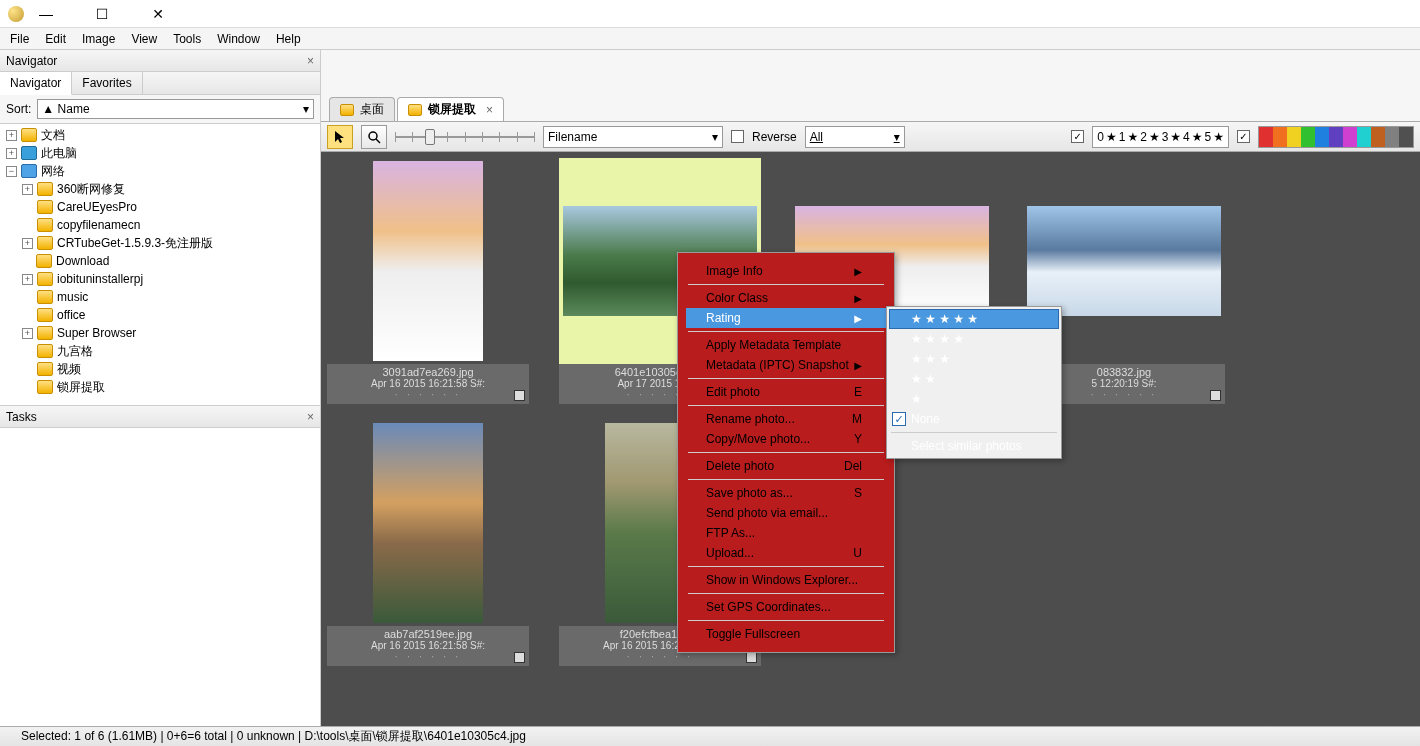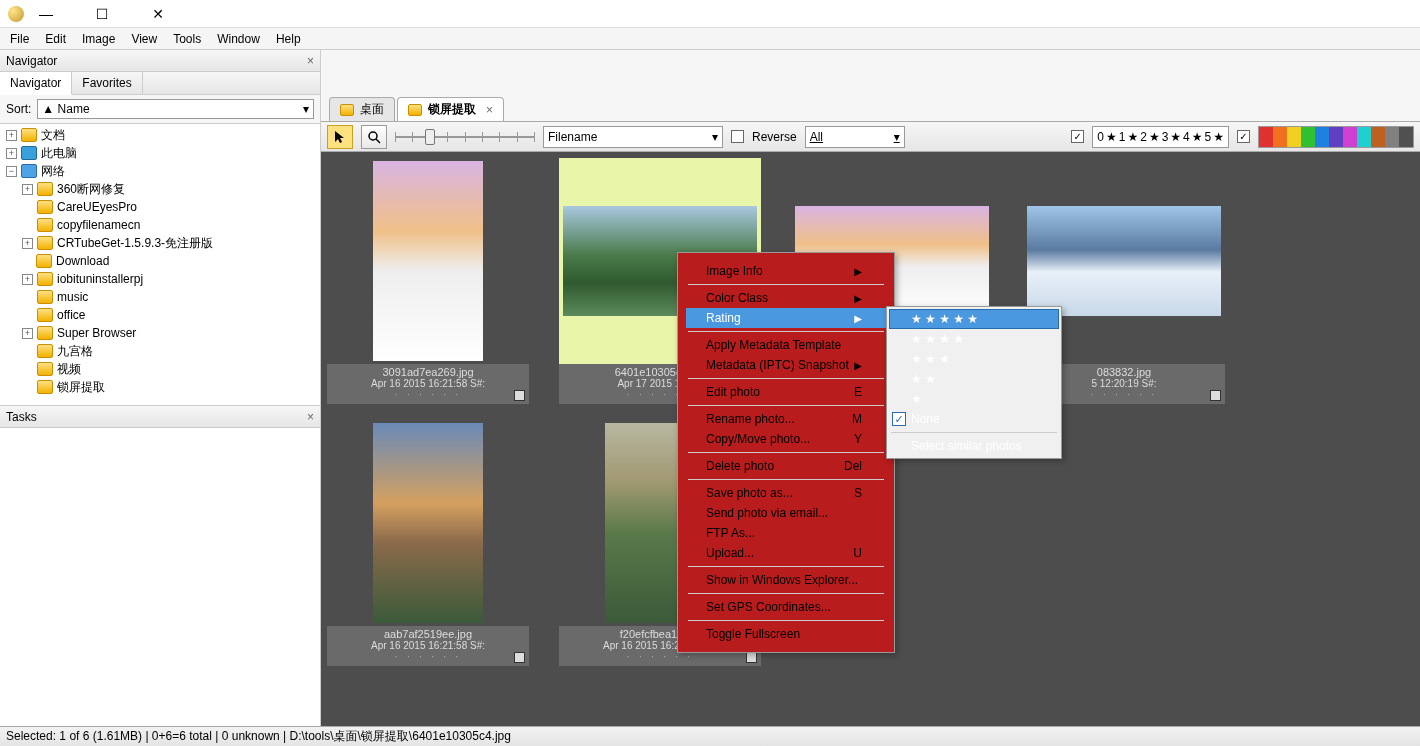--- a/index.html
+++ b/index.html
@@ -91,21 +91,21 @@
 .ctx-item.highlight { background: #4a98e0; color: #fff; }
 .ctx-item .arrow { font-size: 10px; }
 .ctx-sep { height: 1px; background: #ccc; margin: 3px 2px; }
 .submenu { position: absolute; left: 100%; top: -2px; background: #f0f0f0; border: 1px solid #999; box-shadow: 2px 2px 6px rgba(0,0,0,0.3); padding: 2px; }
 .sub-item { display: flex; align-items: center; padding: 3px 20px 3px 22px; cursor: default; white-space: nowrap; min-width: 170px; position: relative; }
 .sub-item.highlight { background: #4a98e0; color: #fff; border: 1px solid #2a6bb0; padding: 2px 19px 2px 21px; }
 .sub-item .check { position: absolute; left: 3px; width: 14px; height: 14px; background: #fff; border: 1px solid #2a6bb0; display: flex; align-items: center; justify-content: center; color: #2a6bb0; font-size: 11px; }
 .sub-sep { height: 1px; background: #ccc; margin: 3px 2px; }
 
 
-.statusbar { height: 20px; background: linear-gradient(#f2f2f2,#e4e4e4); border-top: 1px solid #aaa; display: flex; align-items: center; padding: 0 6px; }
+.statusbar { height: 20px; background: linear-gradient(#f2f2f2,#e4e4e4); border-top: 1px solid #aaa; display: flex; align-items: center; padding: 0 21px; }
 
 svg { display: block; }
 </style>
 </head>
 <body>
 
 <div class="titlebar">
   <span class="app-icon"></span>
   <div class="win-controls">
     <span class="win-btn">—</span>

